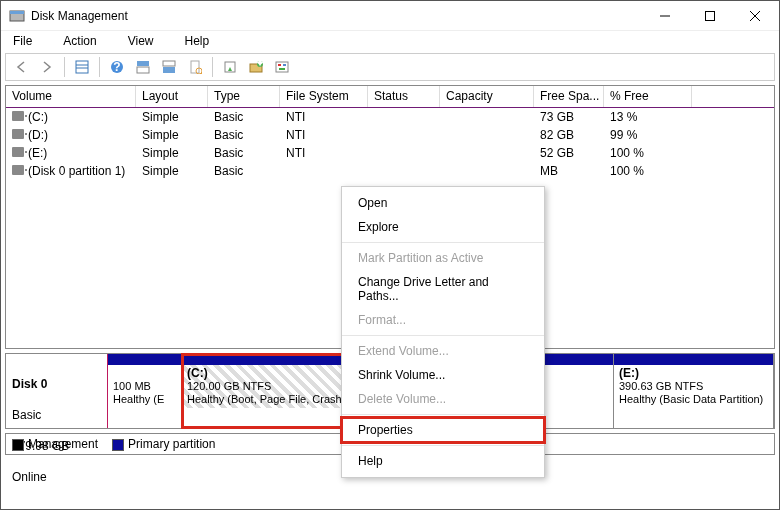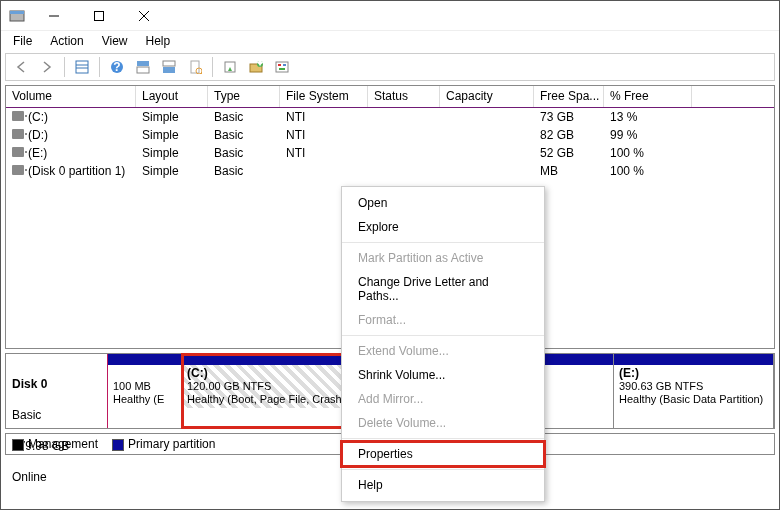--- a/index.html
+++ b/index.html
@@ -1,21 +1,21 @@
 <!DOCTYPE html>
 <html><head>
 <meta charset="utf-8">
 <style>
 * { box-sizing: border-box; margin: 0; padding: 0; font-family: "Segoe UI", Tahoma, sans-serif; font-size: 12px; }
 body { background: #fff; width: 780px; height: 510px; overflow: hidden; border: 1px solid #555; position: relative; }
 .titlebar { height: 30px; display: flex; align-items: center; padding: 0 2px 0 8px; border-bottom: 1px solid #eee; }
 .titlebar .appicon { width: 16px; height: 16px; margin-right: 6px; }
 .titlebar .title { flex: 1; font-size: 12px; }
 .winbtn { width: 45px; height: 28px; display: flex; align-items: center; justify-content: center; }
-.menubar { height: 20px; display: flex; align-items: center; padding: 0 4px; gap: 2px; }
+.menubar { height: 20px; display: flex; align-items: center; padding: 0 4px; gap: 15px; }
 .menubar span { padding: 2px 8px; }
 .toolbar { height: 28px; border: 1px solid #ccc; margin: 2px 4px; display: flex; align-items: center; padding: 0 4px; gap: 4px; }
 .tbtn { width: 22px; height: 22px; display: flex; align-items: center; justify-content: center; }
 .tsep { width: 1px; height: 20px; background: #ccc; margin: 0 2px; }
 .list-area { border: 1px solid #888; margin: 4px; position: relative; }
 .colheaders { display: flex; height: 22px; border-bottom: 1px solid #701a75; background: #fff; }
 .colheaders > div { border-right: 1px solid #ddd; padding: 3px 6px; font-size: 12px; overflow: hidden; white-space: nowrap; }
 .rows { min-height: 240px; }
 .row { display: flex; height: 18px; align-items: center; }
 .row > div { padding: 0 6px; overflow: hidden; white-space: nowrap; font-size: 12px; }
@@ -52,20 +52,21 @@
 </head>
 <body>
 
 <div class="titlebar">
   <span class="appicon">
     <svg width="16" height="16">
         <rect x="1" y="3" width="14" height="10" fill="#b8b8b8" stroke="#555"></rect>
         <rect x="1" y="3" width="14" height="3" fill="#6aa0d8"></rect>
       </svg>
   </span>
+  <span class="title">Disk Management</span>
   <div class="winbtn">
       <svg width="10" height="10">
         <line x1="0" y1="5" x2="10" y2="5" stroke="#000"></line>
       </svg>
     </div>
   <div class="winbtn">
       <svg width="10" height="10">
         <rect x="0.5" y="0.5" width="9" height="9" fill="none" stroke="#000"></rect>
       </svg>
     </div>
@@ -210,21 +211,20 @@
   <div class="context-menu">
     <div class="ci">Open</div>
     <div class="ci">Explore</div>
     <div class="csep"></div>
     <div class="ci disabled">Mark Partition as Active</div>
     <div class="ci">Change Drive Letter and Paths...</div>
     <div class="ci disabled">Format...</div>
     <div class="csep"></div>
     <div class="ci disabled">Extend Volume...</div>
     <div class="ci">Shrink Volume...</div>
-    <div class="ci disabled">Add Mirror...</div>
     <div class="ci disabled">Delete Volume...</div>
     <div class="csep"></div>
     <div class="ci highlight">Properties</div>
     <div class="csep"></div>
     <div class="ci">Help</div>
   </div>
 </div>
 
 <div class="graph-pane">
   <div class="diskcell">

